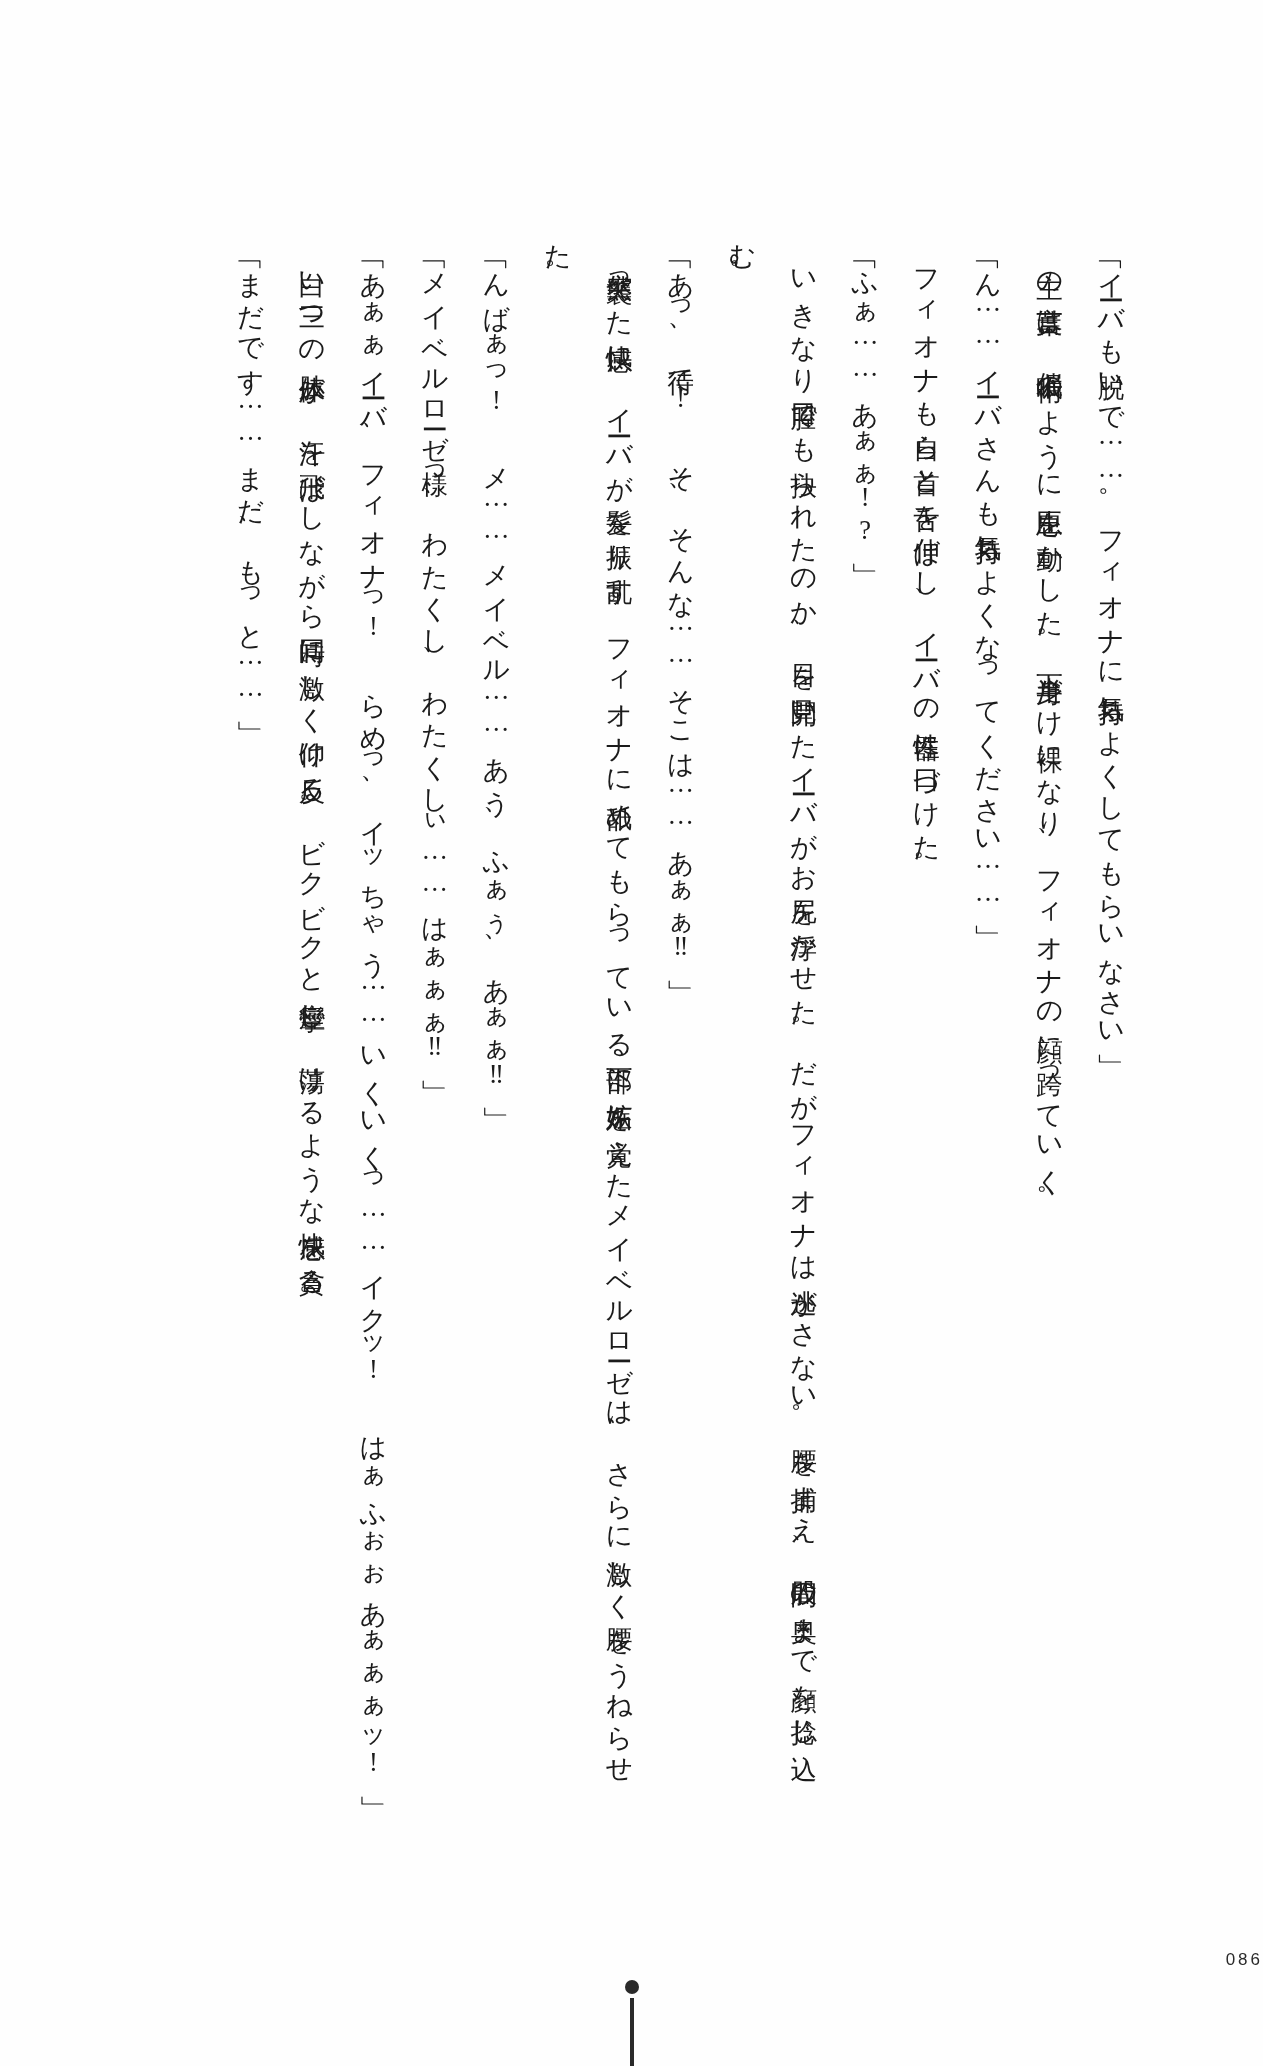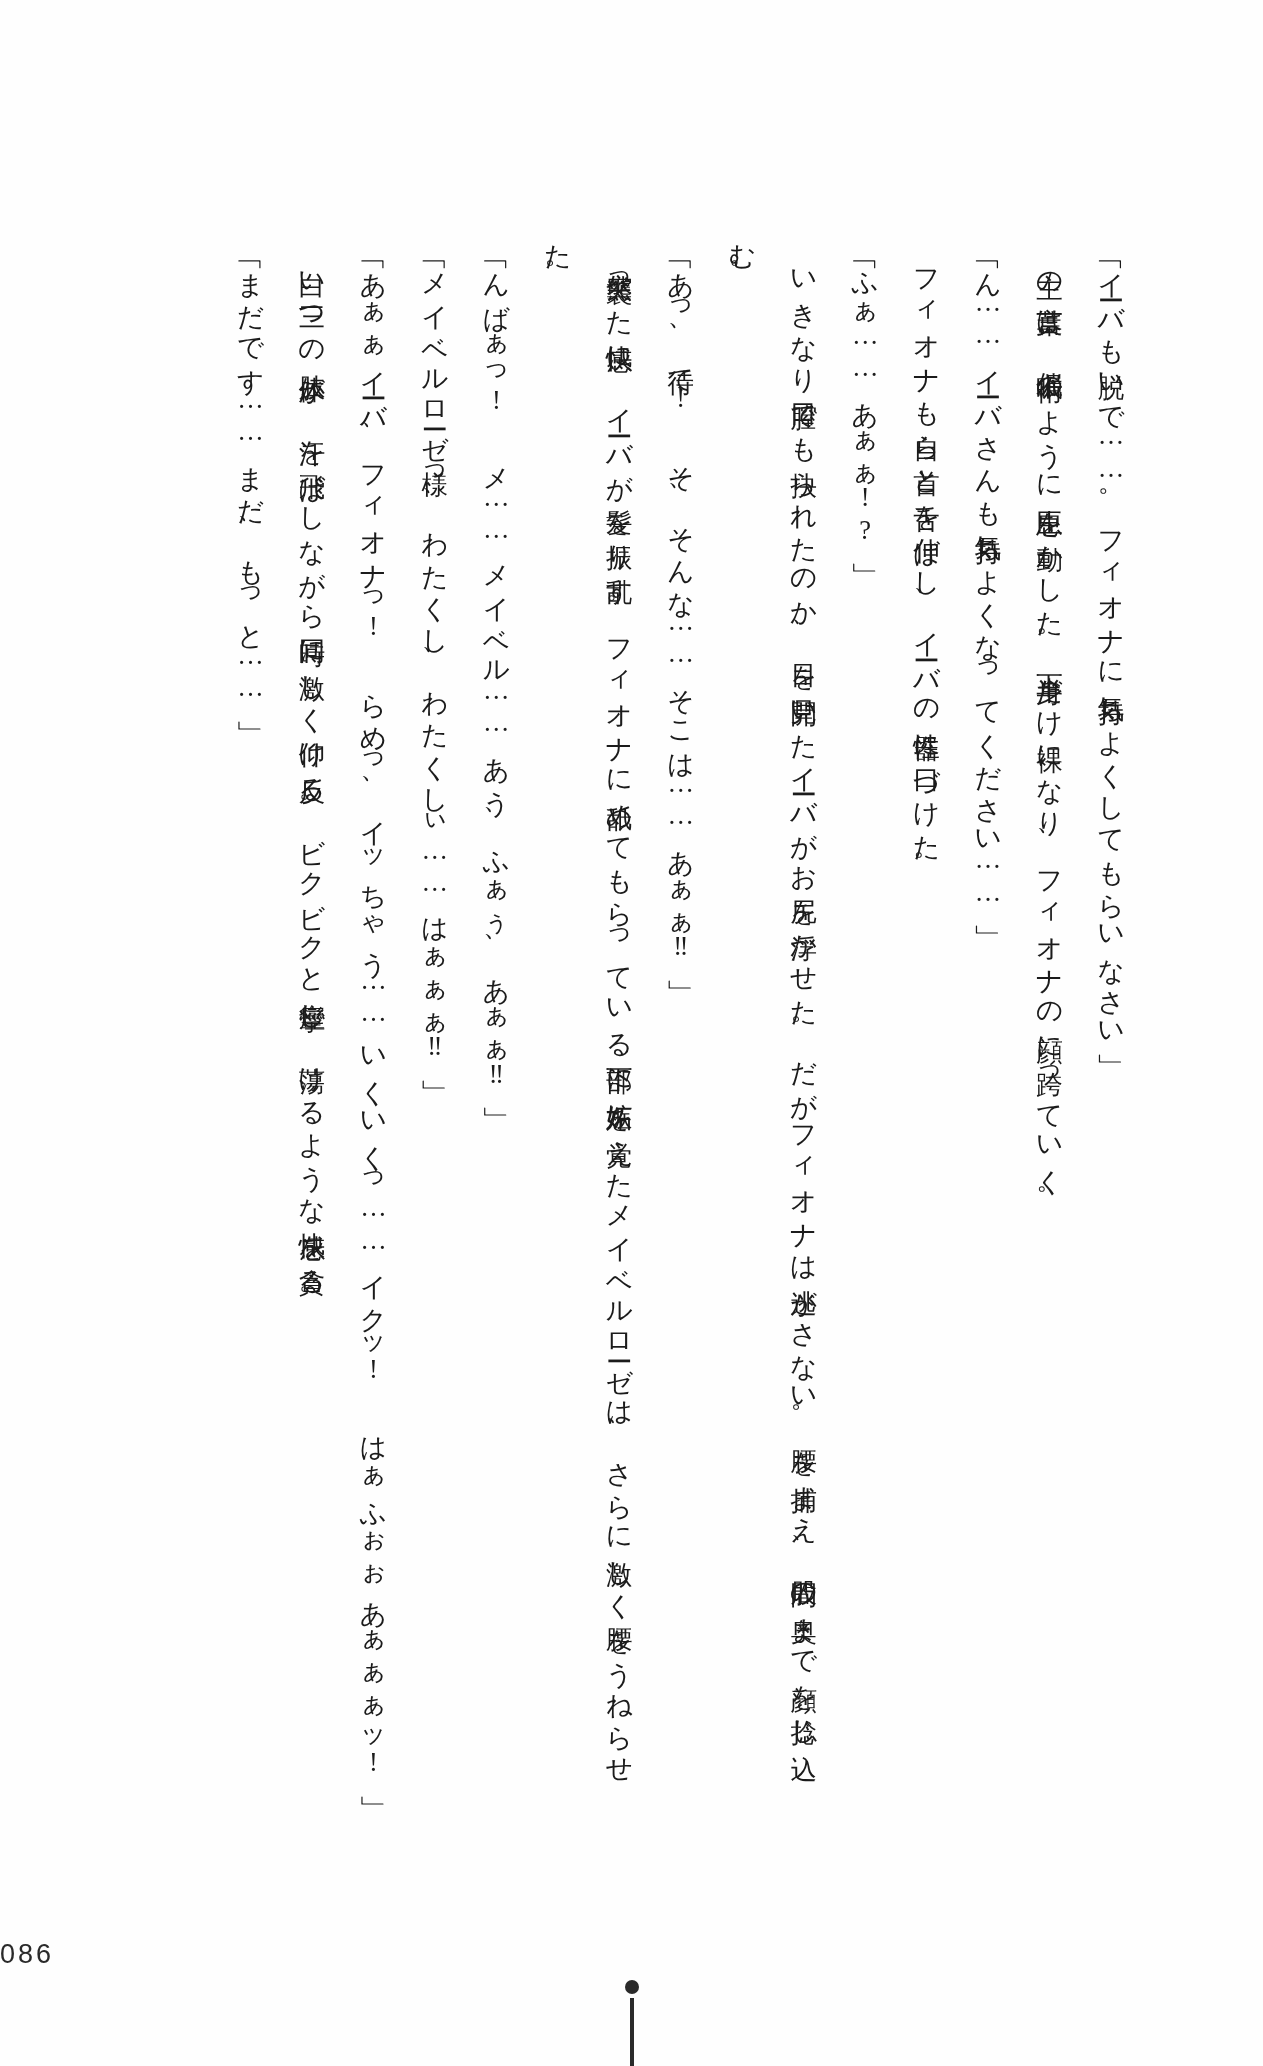--- a/index.html
+++ b/index.html
@@ -40,23 +40,23 @@
   }
   .text-block p.ind {
     text-indent: 1em;
   }
   
   .folio {
     position: absolute;
     left: 0;
     right: 0;
     bottom: 96px;
-    text-align: left;
+    text-align: right;
     font-family: "Liberation Sans", sans-serif;
-    font-size: 27px;
+    font-size: 17px;
     letter-spacing: 3px;
     color: #2a2a2a;
   }
   .footer-mark {
     position: absolute;
     left: 50%;
     bottom: 0;
     transform: translateX(-50%);
     width: 14px;
     height: 86px;

